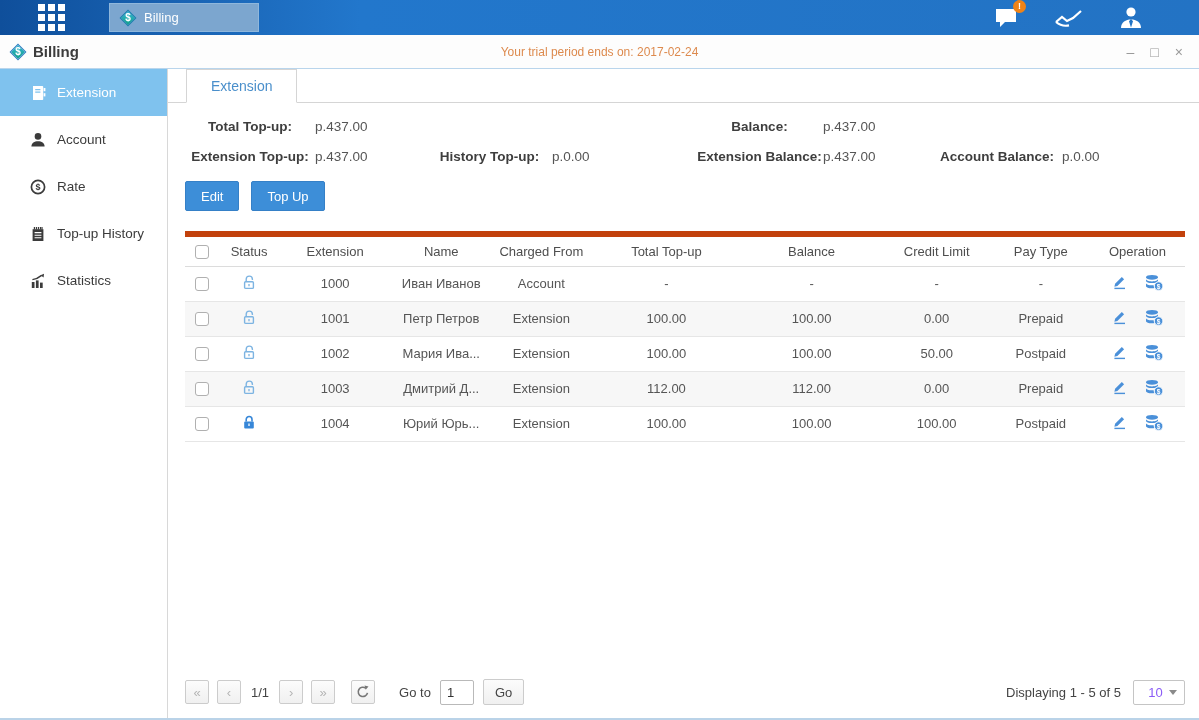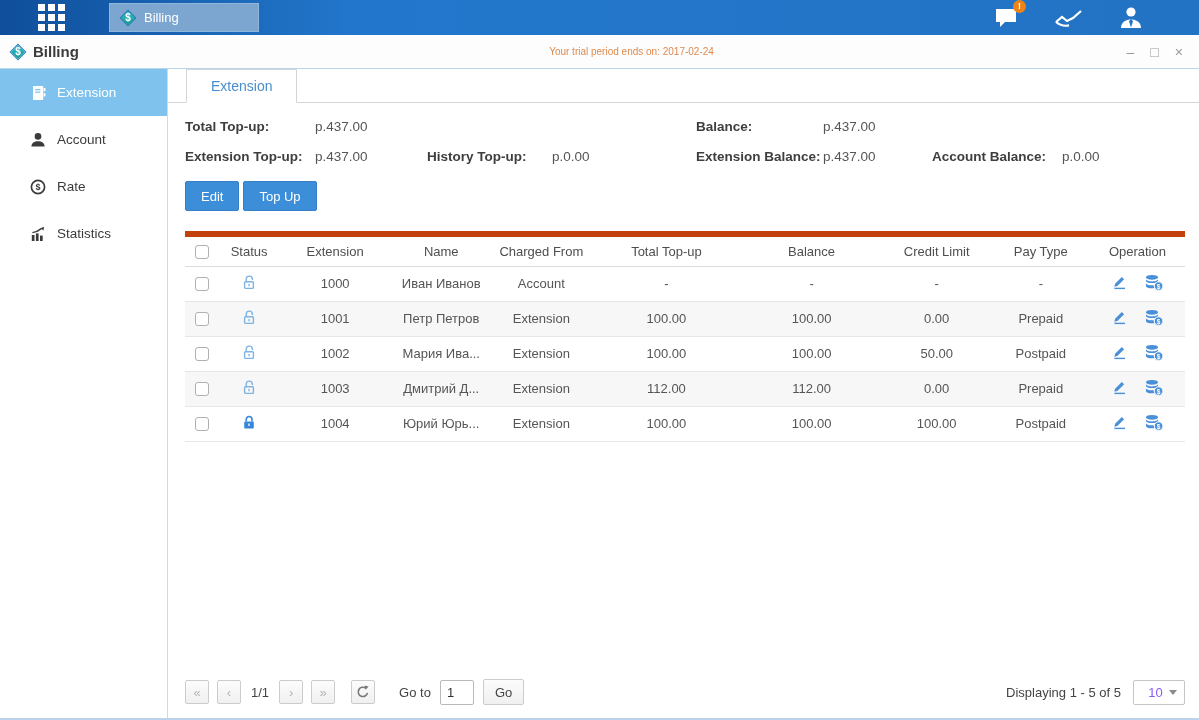--- a/index.html
+++ b/index.html
@@ -22,21 +22,21 @@
   .bar-icons { margin-left:auto; margin-right:52px; display:flex; align-items:center; gap:30px; }
   .bar-icon { position:relative; display:flex; align-items:center; justify-content:center; width:32px; height:26px; cursor:pointer; }
   .badge { position:absolute; top:-5px; right:-3px; width:13px; height:13px; border-radius:50%; background:#ef8318; color:#fff;
            font-size:9px; font-weight:bold; display:flex; align-items:center; justify-content:center; }
 
   
   .title-bar { position:relative; height:34px; background:#fdfdfd; border-bottom:1px solid #b9d5ec; display:flex; align-items:center; }
   .title-left { display:flex; align-items:center; gap:7px; margin-left:10px; }
   .title-left .diamond .dshape { border-color:#2e7ec2; }
   .win-title { font-size:15px; font-weight:bold; color:#3c3c3c; }
-  .trial { position:absolute; left:50%; transform:translateX(-50%); color:#dd8a4e; font-size:10px; white-space:nowrap;margin-left:32px; }
+  .trial { position:absolute; left:50%; transform:translateX(-50%); color:#dd8a4e; font-size:12px; white-space:nowrap; }
   .win-controls { margin-left:auto; margin-right:16px; display:flex; align-items:center; gap:16px; }
   .win-controls span { color:#9a9a9a; font-size:14px; line-height:14px; cursor:pointer; }
 
   
   .body { display:flex; height:650px; }
   .sidebar { width:168px; flex:0 0 168px; border-right:1px solid #d8d8d8; background:#fff; }
   .side-item { height:47px; display:flex; align-items:center; gap:11px; padding-left:30px; font-size:13.5px; color:#3b3b3b; cursor:pointer; }
   .side-item .sicon { width:16px; height:16px; flex:0 0 16px; display:flex; align-items:center; justify-content:center; }
   .side-item svg .hole { stroke:#fff; }
   .side-item.active { background:#7fc2ee; color:#fff; }
@@ -44,23 +44,23 @@
 
   .main { flex:1; display:flex; flex-direction:column; background:#fff; min-width:0; }
   .tab-strip { height:34px; border-bottom:1px solid #d5d5d5; display:flex; padding-left:18px; }
   .tab { height:34px; margin-bottom:-1px; padding:0 24px; display:flex; align-items:center; background:#fff;
          border:1px solid #d5d5d5; border-bottom:1px solid #fff; color:#4a8fcb; font-size:14px; cursor:pointer; }
 
   .content { flex:1; display:flex; flex-direction:column; padding:0 14px 0 17px; min-height:0; }
 
   .summary { margin-top:16px; display:grid; grid-template-columns:130px 112px 125px 144px 127px 109px 130px 1fr; row-gap:15px;
              font-size:13.5px; color:#555; align-items:center; }
-  .summary .lab { font-weight:bold; color:#3e3e3e; }
-
-  .actions { margin-top:17px; display:flex; gap:4px; }
+  .summary .lab { font-weight:bold; color:#3e3e3e;text-align:center; }
+
+  .actions { margin-top:17px; display:flex; gap:12px; }
   .btn-blue { height:30px; padding:0 15px; background:#3d8ed8; border:1px solid #3580c7; border-radius:2px; color:#fff; font-size:13px;
               font-family:inherit; cursor:pointer; }
 
   table.grid { margin-top:20px; width:100%; border-collapse:collapse; table-layout:fixed; font-size:13px; color:#555; }
   table.grid th { height:32px; font-weight:normal; color:#4e4e4e; border-top:6px solid #c2410c; border-bottom:1px solid #dcdcdc;
                   text-align:center; overflow:hidden; white-space:nowrap; }
   table.grid td { height:35px; border-bottom:1px solid #e6e6e6; text-align:center; overflow:hidden; white-space:nowrap; }
   table.grid tbody tr:nth-child(even) { background:#f7f7f7; }
   .checkbox { display:inline-block; width:14px; height:14px; border:1px solid #b0b0b0; border-radius:3px; background:#fff; vertical-align:middle; cursor:pointer; }
   .op-icons { display:inline-flex; align-items:center; gap:16px; }
@@ -172,20 +172,30 @@
           <span>Account</span>
         </div>
         <div class="side-item">
           <span class="sicon">
             <svg width="16" height="16" viewBox="0 0 16 16">
               <circle cx="8" cy="8" r="6.6" fill="none" stroke="currentColor" stroke-width="1.7"></circle>
               <text x="8" y="11.3" text-anchor="middle" font-size="9" font-weight="bold" fill="currentColor" font-family="Liberation Sans, sans-serif">$</text>
             </svg>
           </span>
           <span>Rate</span>
+        </div>
+        <div class="side-item">
+          <span class="sicon">
+            <svg width="16" height="16" viewBox="0 0 16 16">
+              <path fill="currentColor" d="M2.6 3.2h10.8V15H2.6z"></path>
+              <path d="M4.4 1v2.4M6.4 1v2.4M8.4 1v2.4M10.4 1v2.4M12 1v2.4" stroke="currentColor" stroke-width="1.2" fill="none"></path>
+              <path class="hole" d="M4.6 6.6h6.8M4.6 9.2h6.8M4.6 11.8h6.8" stroke="#fff" stroke-width="1.1" fill="none"></path>
+            </svg>
+          </span>
+          <span>Top-up History</span>
         </div>
         <div class="side-item">
           <span class="sicon">
             <svg width="16" height="16" viewBox="0 0 16 16">
               <rect x="1.8" y="9" width="2.7" height="6" fill="currentColor"></rect>
               <rect x="5.9" y="7.4" width="2.7" height="7.6" fill="currentColor"></rect>
               <rect x="10" y="9.6" width="2.7" height="5.4" fill="currentColor"></rect>
               <path d="M2.4 6.6C6 6.2 9 4.6 11.6 2.4" fill="none" stroke="currentColor" stroke-width="1.4"></path>
               <polygon points="14,0.8 13.6,4.4 10.6,2.3" fill="currentColor"></polygon>
             </svg>

